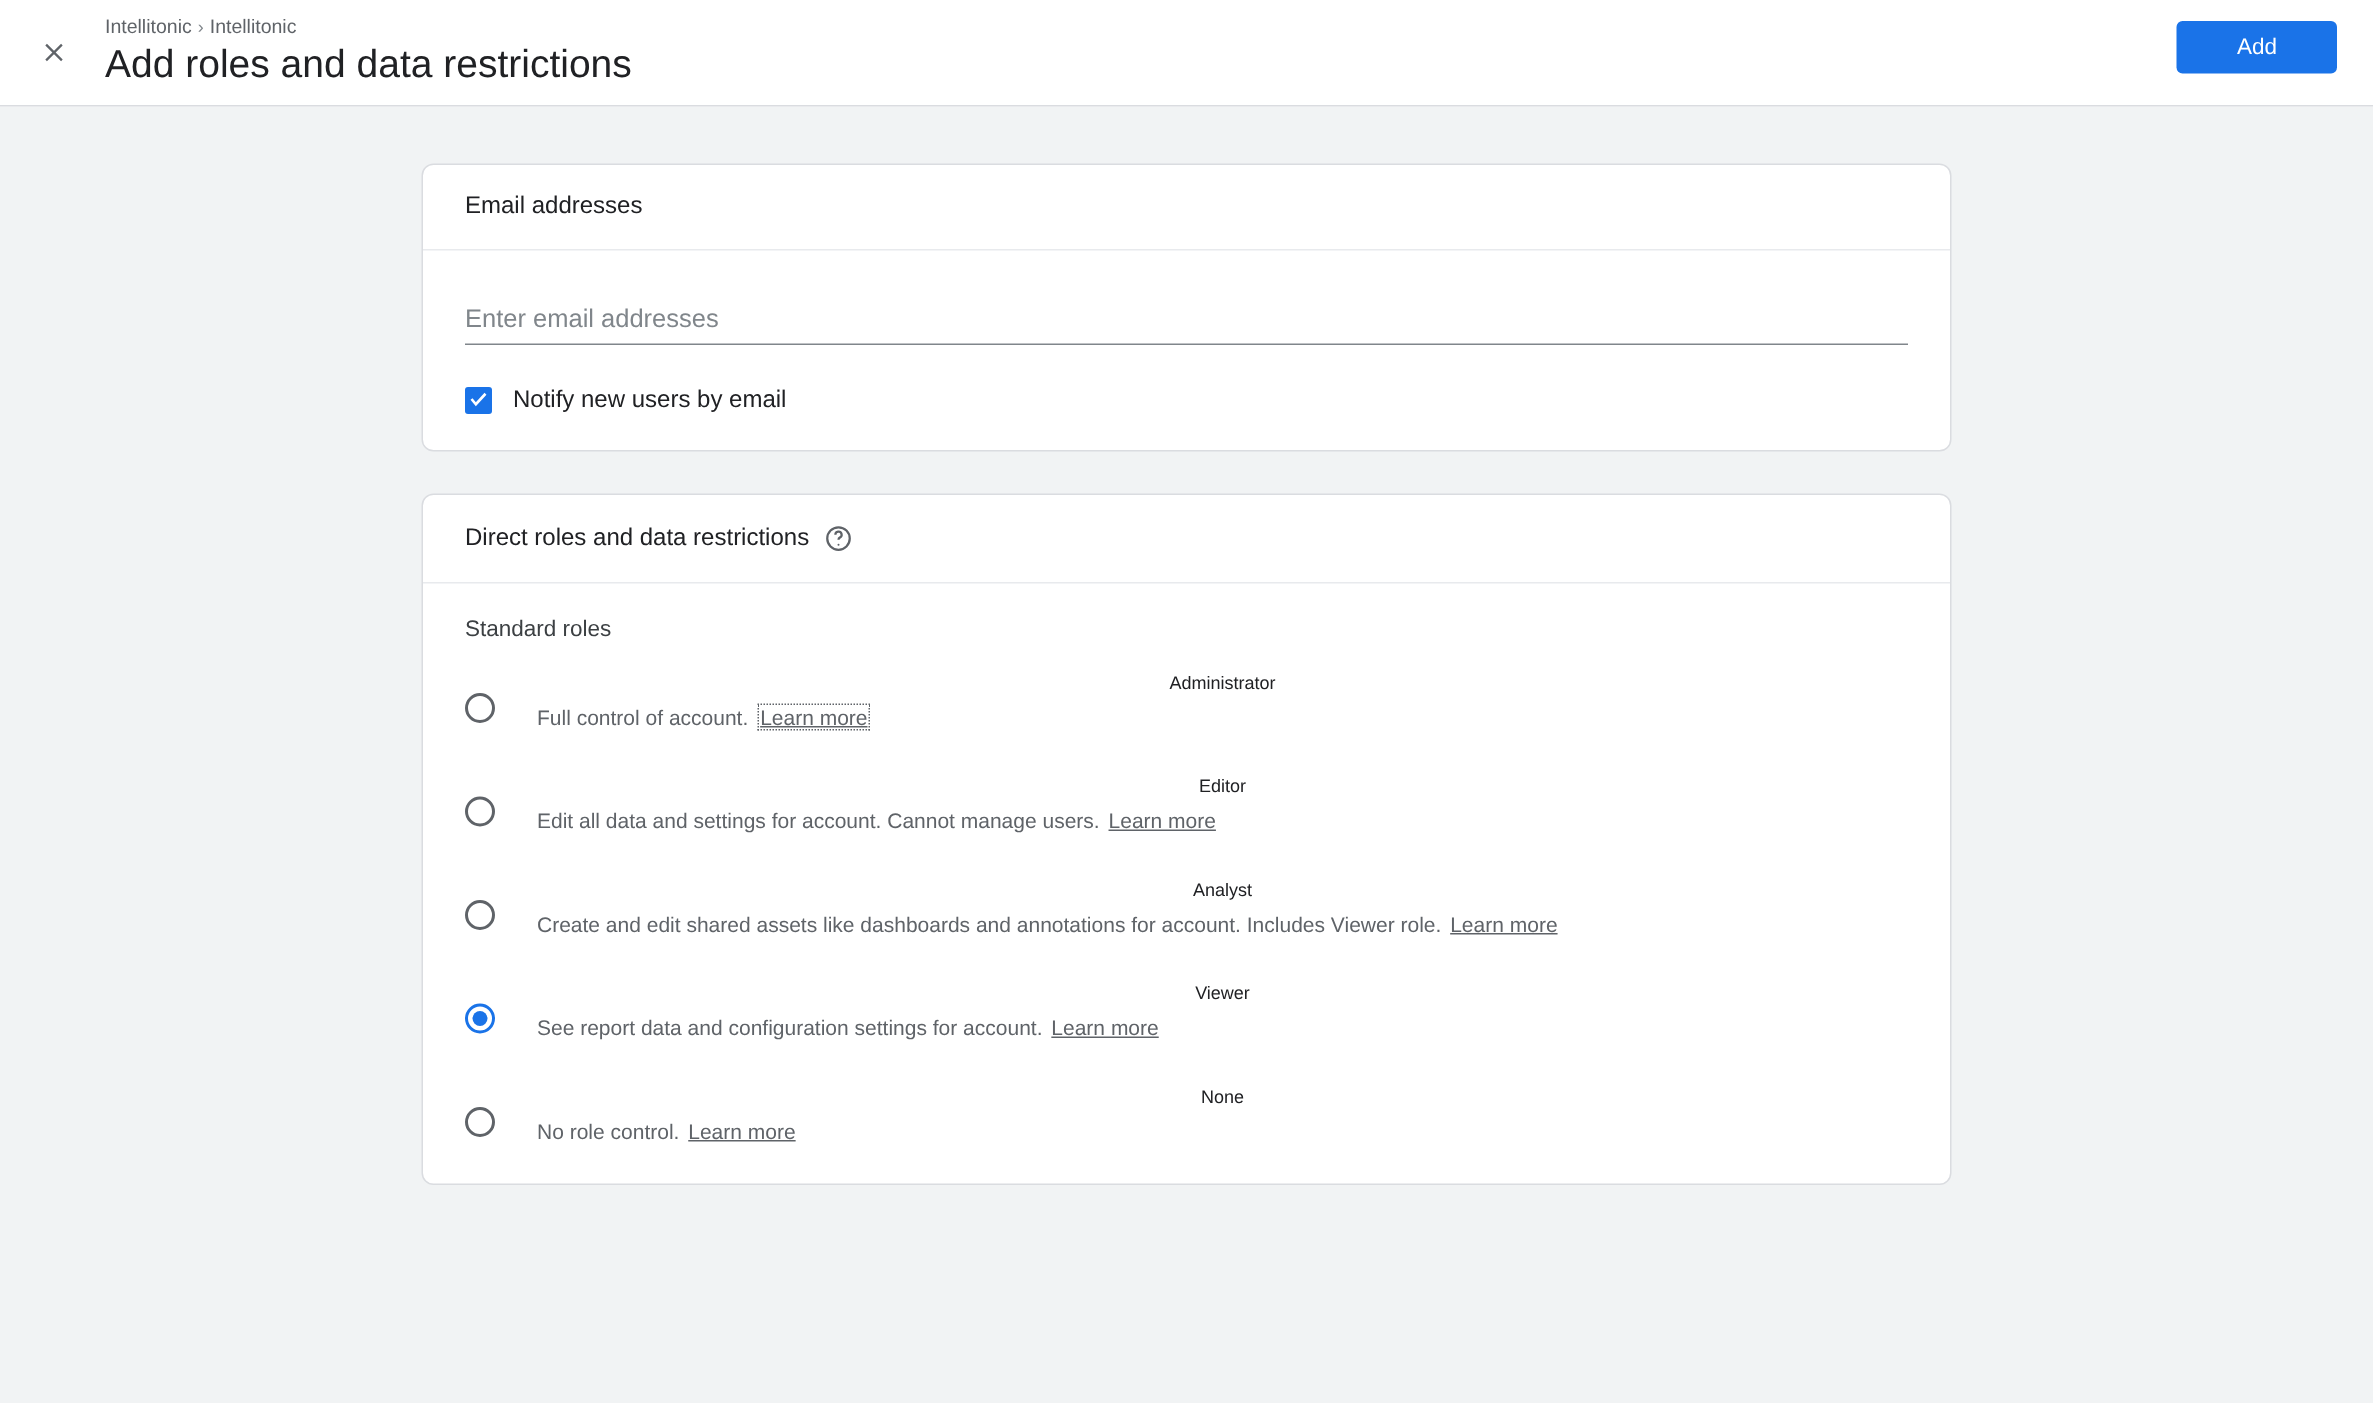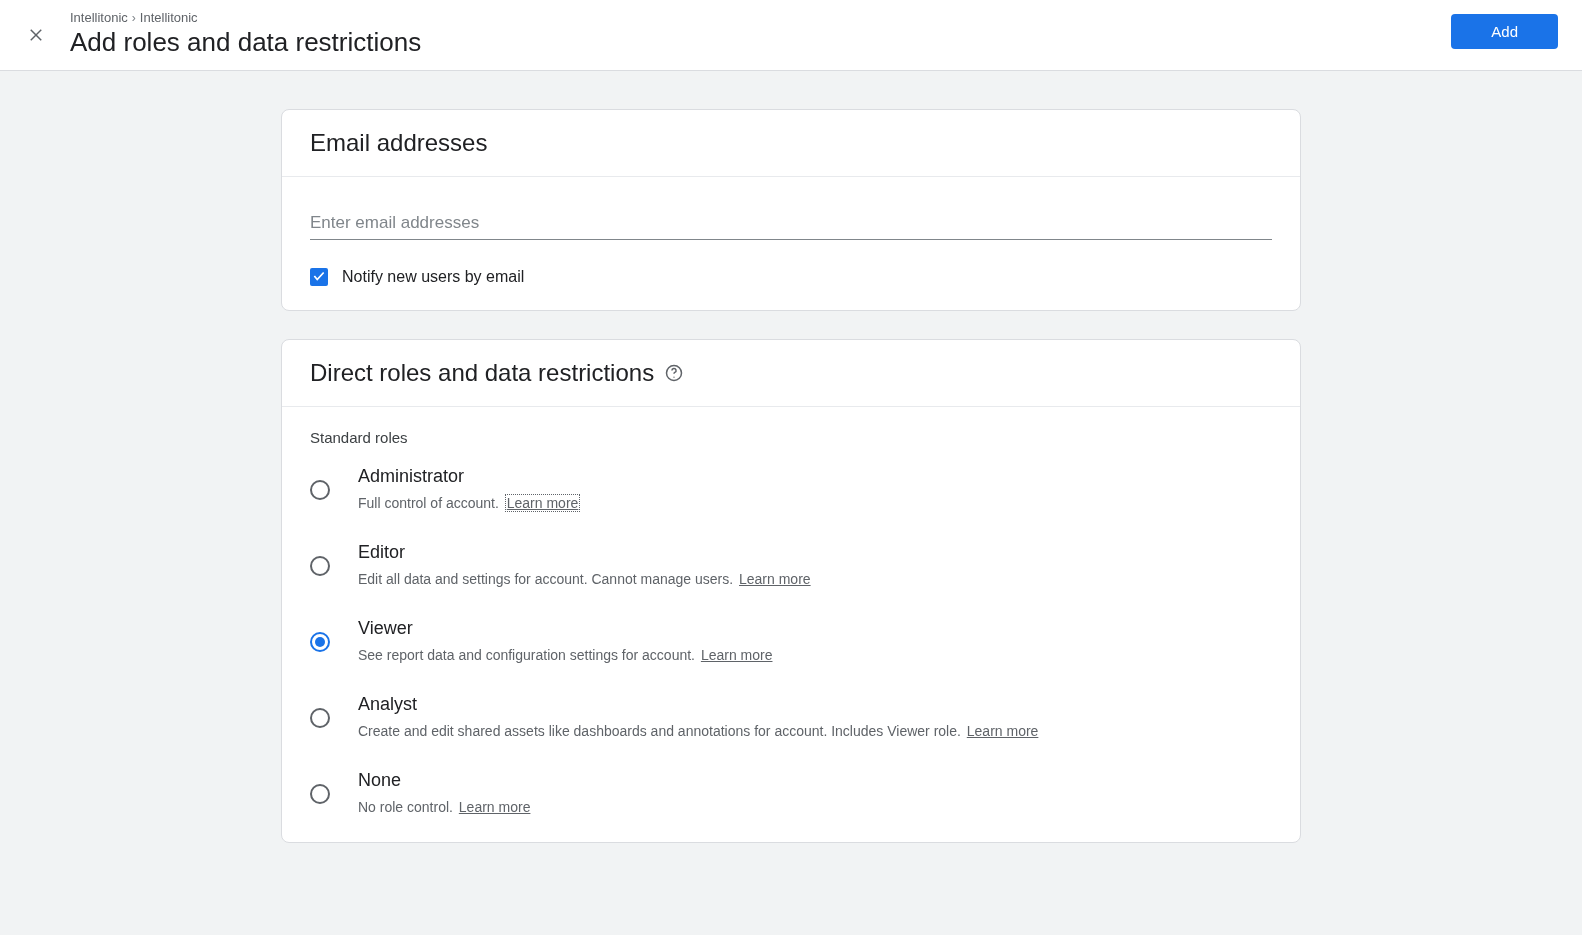--- a/index.html
+++ b/index.html
@@ -70,21 +70,21 @@
   .card {
     background: #fff;
     border: 1px solid #dadce0;
     border-radius: 8px;
     margin-bottom: 28px;
     overflow: hidden;
   }
   .card-header {
     padding: 19px 28px;
     border-bottom: 1px solid #e8eaed;
-    font-size: 24px;
+    font-size: 16px;
     font-weight: 400;
     color: #202124;
     display: flex;
     align-items: center;
     gap: 10px;
   }
   .card-body { padding: 22px 28px 24px 28px; }
   .email-input-wrap { margin-bottom: 28px; }
   .email-input {
     width: 100%;
@@ -158,23 +158,24 @@
   .radio.selected::after {
     content: "";
     position: absolute;
     top: 3px; left: 3px;
     width: 10px; height: 10px;
     background: #1a73e8;
     border-radius: 50%;
   }
   .role-text { flex: 1; }
   .role-name {
-    font-size: 18px;
+    font-size: 12px;
     color: #202124;
     margin-bottom: 6px;
+    text-align: center;
   }
   .role-desc {
     font-size: 14px;
     color: #5f6368;
     line-height: 1.5;
   }
   .role-desc .learn-more {
     color: #5f6368;
     text-decoration: underline;
     cursor: pointer;
@@ -264,44 +265,44 @@
         <div class="role-text">
           <div class="role-name">Editor</div>
           <div class="role-desc">
             <span class="spacer">Edit all data and settings for account. Cannot manage users.</span>
             <a class="learn-more">Learn more</a>
           </div>
         </div>
       </div>
 
       <div class="role-option">
+        <div class="radio"></div>
+        <div class="role-text">
+          <div class="role-name">Analyst</div>
+          <div class="role-desc">
+            <span class="spacer">Create and edit shared assets like dashboards and annotations for account. Includes Viewer role.</span>
+            <a class="learn-more">Learn more</a>
+          </div>
+        </div>
+      </div>
+
+      <div class="role-option">
         <div class="radio selected"></div>
         <div class="role-text">
           <div class="role-name">Viewer</div>
           <div class="role-desc">
             <span class="spacer">See report data and configuration settings for account.</span>
             <a class="learn-more">Learn more</a>
           </div>
         </div>
       </div>
 
       <div class="role-option">
         <div class="radio"></div>
         <div class="role-text">
-          <div class="role-name">Analyst</div>
-          <div class="role-desc">
-            <span class="spacer">Create and edit shared assets like dashboards and annotations for account. Includes Viewer role.</span>
-            <a class="learn-more">Learn more</a>
-          </div>
-        </div>
-      </div>
-
-      <div class="role-option">
-        <div class="radio"></div>
-        <div class="role-text">
           <div class="role-name">None</div>
           <div class="role-desc">
             <span class="spacer">No role control.</span>
             <a class="learn-more">Learn more</a>
           </div>
         </div>
       </div>
 
     </div>
   </div>

